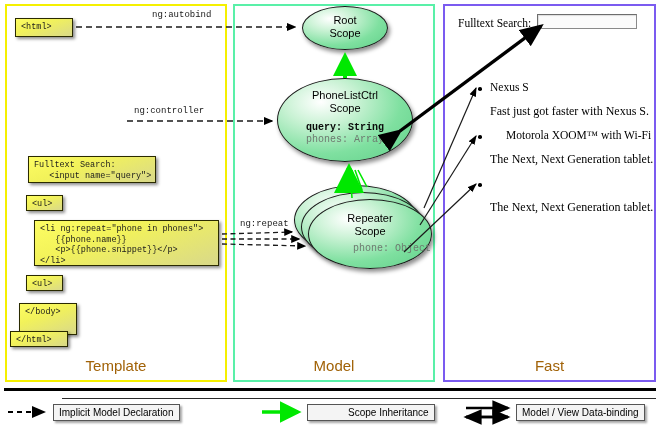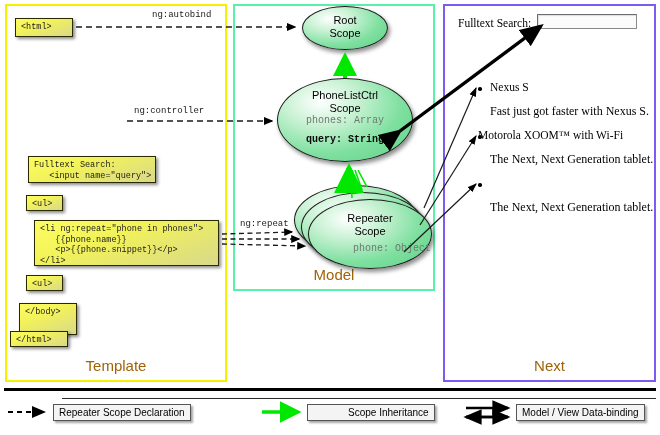--- a/index.html
+++ b/index.html
@@ -20,21 +20,21 @@
     width: 660px; height: 435px;
   }
 
   
   .panel {
     position: absolute;
     background: #ffffff;
     box-sizing: border-box;
   }
   #panel-template { left: 5px;   top: 4px; width: 222px; height: 378px; border: 2px solid #f5f000; }
-  #panel-model    { left: 233px; top: 4px; width: 202px; height: 287px; border: 2px solid #59f0a8; }
+  #panel-model    { left: 233px; top: 4px; width: 202px; height: 378px; border: 2px solid #59f0a8; }
   #panel-view     { left: 443px; top: 4px; width: 213px; height: 378px; border: 2px solid #7b5bf0; }
 
   .panel-title {
     position: absolute;
     bottom: 6px;
     left: 0; right: 0;
     text-align: center;
     font-size: 15px;
     color: #a16207;
     font-family: "Liberation Sans", sans-serif;
@@ -189,45 +189,45 @@
   </div>
 
   <div class="scope" style="left:302px; top:6px; width:86px; height:44px; padding-top:7px;">
     <span class="lbl">Root</span>
     <span class="lbl">Scope</span>
   </div>
 
   <div class="scope" style="left:277px; top:78px; width:136px; height:84px; padding-top:10px;">
     <span class="lbl">PhoneListCtrl</span>
     <span class="lbl">Scope</span>
+    <span class="mono strong" style="margin-top:7px;">query: String</span>
     <span class="mono dim">phones: Array</span>
-    <span class="mono strong" style="margin-top:7px;">query: String</span>
   </div>
 
   <div class="scope" style="left:294px; top:185px; width:124px; height:70px;"></div>
   <div class="scope" style="left:301px; top:192px; width:124px; height:70px;"></div>
   <div class="scope" style="left:308px; top:199px; width:124px; height:70px; padding-top:12px;">
     <span class="lbl">Repeater</span>
     <span class="lbl">Scope</span>
     <span class="mono dim" style="margin-top:5px;text-align:right;">phone: Object</span>
   </div>
 
   <div class="panel" id="panel-view">
-    <div class="panel-title">Next</div>
+    <div class="panel-title">Fast</div>
   </div>
 
   <div class="view-label" style="left:458px; top:17px;">Fulltext Search:</div>
   <div class="view-input" style="left:537px; top:14px; width:100px; height:15px;"></div>
 
   <div class="view-bullet" style="left:478px; top:87px;"></div>
   <div class="view-item" style="left:490px; top:81px;">Nexus S</div>
   <div class="view-snippet" style="left:490px; top:104px;">Fast just got faster with Nexus S.</div>
 
   <div class="view-bullet" style="left:478px; top:135px;"></div>
-  <div class="view-item" style="left:478px; top:129px;">Motorola XOOM™  with Wi-Fi</div>
+  <div class="view-item" style="left:506px; top:129px;">Motorola XOOM™  with Wi-Fi</div>
   <div class="view-snippet" style="left:490px; top:152px;">The Next, Next Generation tablet.</div>
 
   <div class="view-bullet" style="left:478px; top:183px;"></div>
   <div class="view-snippet" style="left:490px; top:200px;">The Next, Next Generation tablet.</div>
 
   <div class="edge-label" style="left:152px; top:10px;">ng:autobind</div>
   <div class="edge-label" style="left:134px; top:106px;">ng:controller</div>
   <div class="edge-label" style="left:240px; top:219px;">ng:repeat</div>
 
   <svg class="overlay" viewBox="0 0 660 435">
@@ -297,18 +297,18 @@
           <path d="M0,0 L6,3 L0,6 z" fill="#00e800"></path>
         </marker>
       </defs>
       <path d="M8,22 L44,22" stroke="#000" stroke-width="2" fill="none" stroke-dasharray="5,4" marker-end="url(#lg-black)"></path>
       <path d="M262,22 L298,22" stroke="#00e800" stroke-width="3.6" fill="none" marker-end="url(#lg-green)"></path>
       <path d="M466,18 L508,18" stroke="#000" stroke-width="2.6" fill="none" marker-end="url(#lg-black)"></path>
       <path d="M508,27 L466,27" stroke="#000" stroke-width="2.6" fill="none" marker-end="url(#lg-black)"></path>
       <path d="M466,27 L508,27" stroke="#000" stroke-width="2.6" fill="none" marker-end="url(#lg-black)"></path>
     </svg>
 
-    <div class="legend-box" style="left:53px; top:14px;">Repeater Scope Declaration</div>
+    <div class="legend-box" style="left:53px; top:14px;">Implicit Model Declaration</div>
     <div class="legend-box" style="left:307px; top:14px;padding-left:40px;">Scope Inheritance</div>
     <div class="legend-box" style="left:516px; top:14px;">Model / View Data-binding</div>
   </div>
 
 </div>
 
 </body></html>

